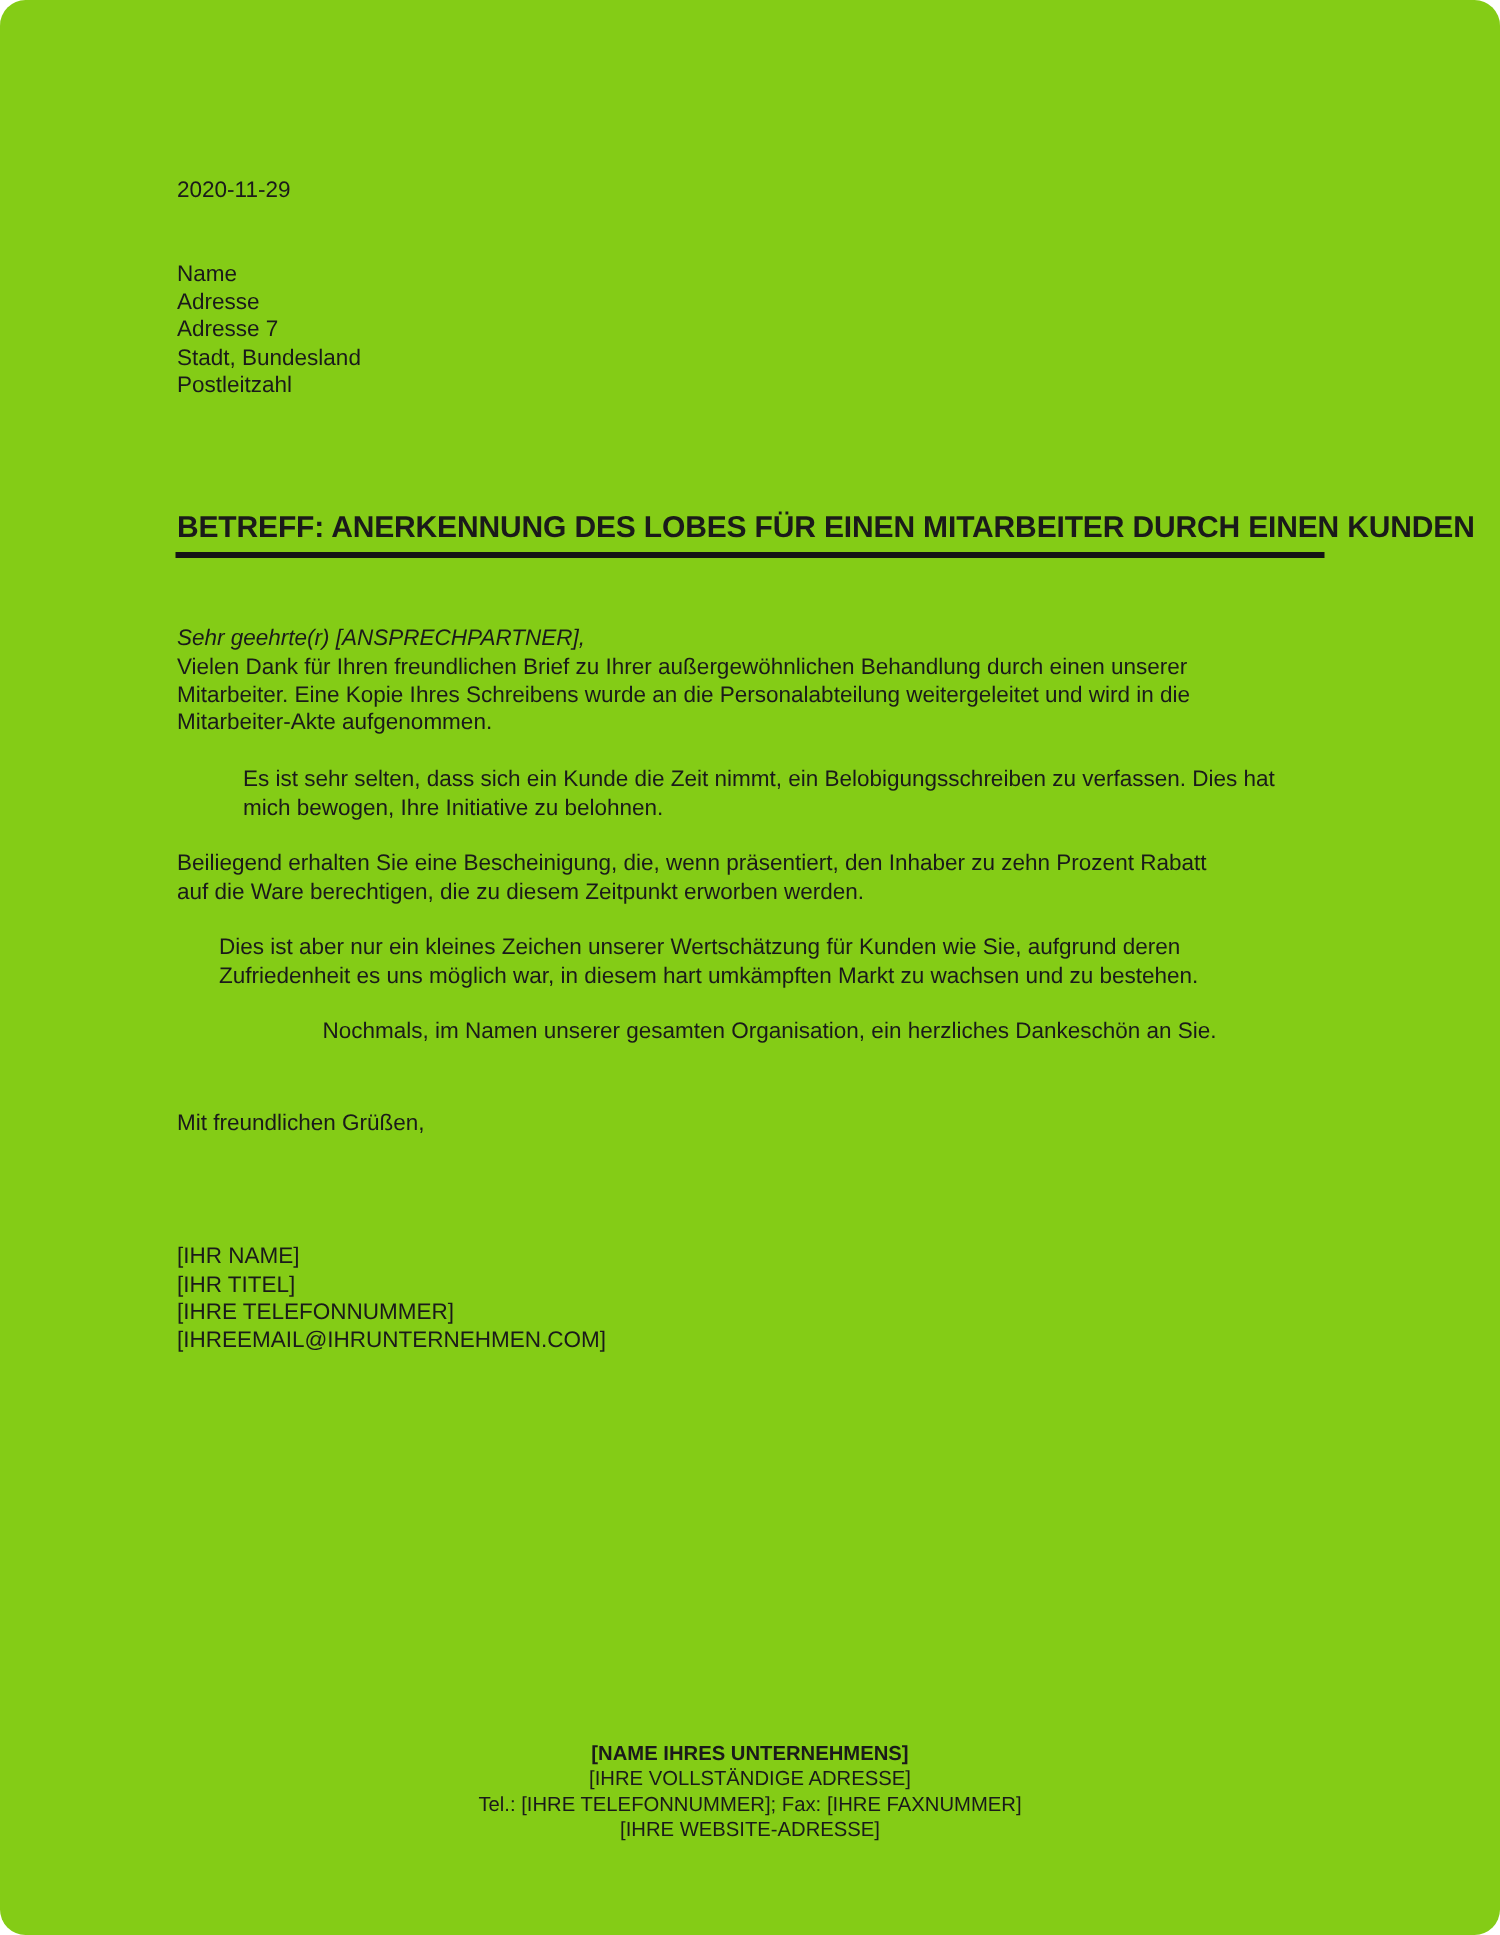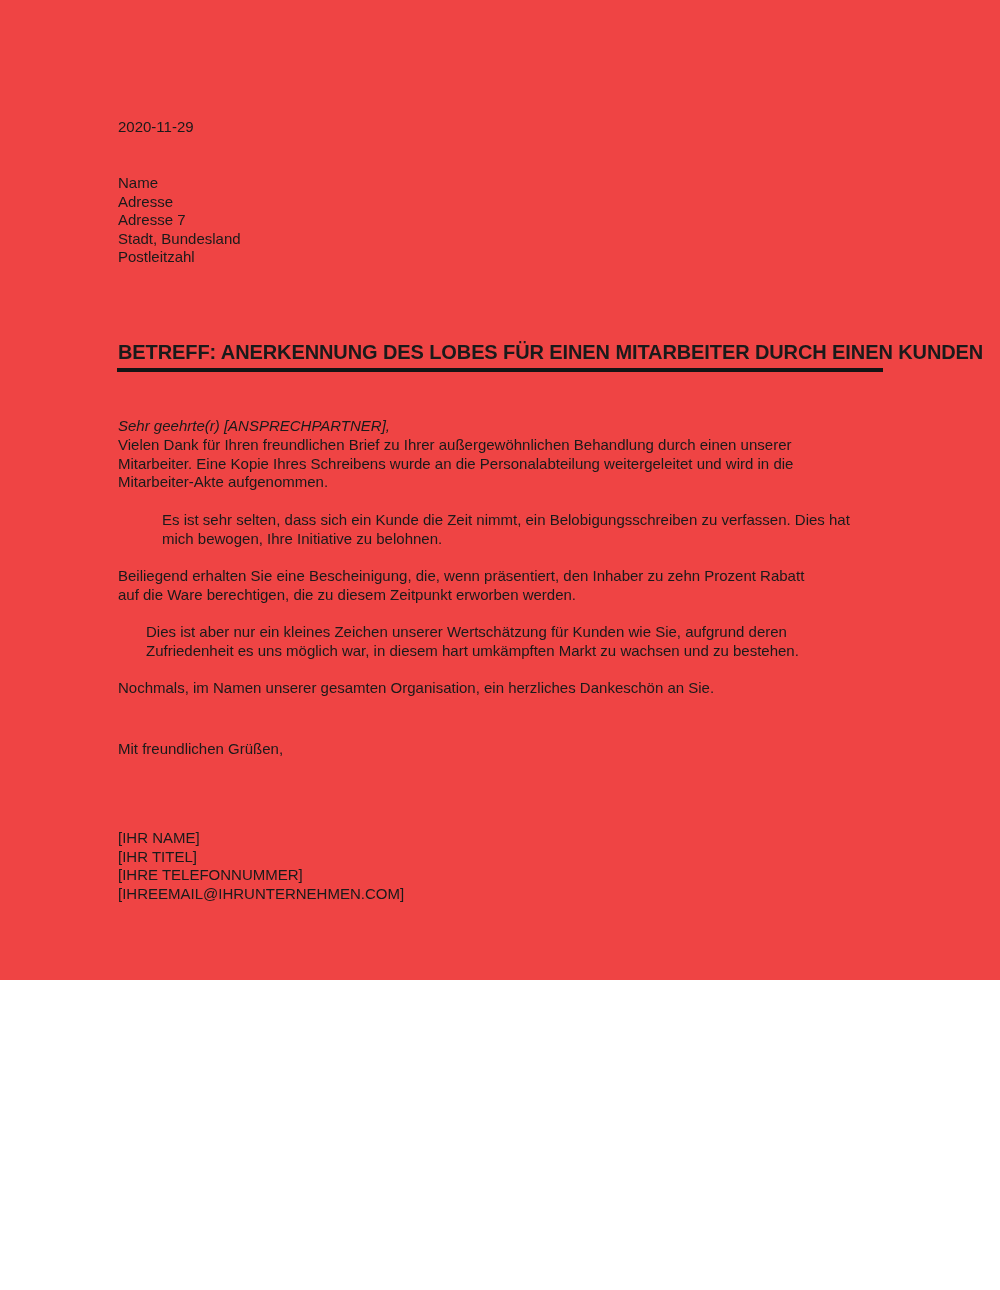--- a/index.html
+++ b/index.html
@@ -3,25 +3,26 @@
 <meta charset="utf-8">
 <style>
   html, body {
     margin: 0;
     padding: 0;
     background: #ffffff;
   }
   .page {
     position: relative;
     width: 1000px;
-    height: 980px;
-    background: #ef4444;
+    height: 1290px;
+    background: #84cc16;
     font-family: "Liberation Sans", "DejaVu Sans", sans-serif;
     color: #1a1a1a;
     overflow: hidden;
+    border-radius: 17px;
   }
   .block {
     position: absolute;
     left: 118px;
     font-size: 15px;
     line-height: 18.6px;
     white-space: pre-line;
   }
   .date       { top: 118px; }
   .recipient  { top: 174px; }
@@ -39,21 +40,21 @@
     left: 117px;
     width: 766px;
     height: 4px;
     background: #141414;
   }
   .salutation { top: 417px; width: 790px; font-style: italic; }
   .p1 { top: 436px; width: 790px; }
   .p2 { top: 511px; width: 790px; margin-left: 44px; }
   .p3 { top: 567px; width: 790px; }
   .p4 { top: 623px; width: 790px; margin-left: 28px; }
-  .p5 { top: 679px; width: 790px; }
+  .p5 { top: 679px; width: 790px; text-align: center; }
   .closing    { top: 740px; width: 790px; }
   .signature  { top: 829px; width: 790px; }
   .footer {
     position: absolute;
     top: 1160px;
     left: 0;
     width: 100%;
     text-align: center;
     font-size: 13.5px;
     line-height: 17px;
@@ -94,14 +95,20 @@
 
   <div class="block p5">Nochmals, im Namen unserer gesamten Organisation, ein herzliches Dankeschön an Sie.</div>
 
   <div class="block signature">[IHR NAME]
 [IHR TITEL]
 [IHRE TELEFONNUMMER]
 [IHREEMAIL@IHRUNTERNEHMEN.COM]</div>
 
   <div class="block closing">Mit freundlichen Grüßen,</div>
 
+  <footer class="footer">
+    <div class="footer-company">[NAME IHRES UNTERNEHMENS]</div>
+    <div>[IHRE VOLLSTÄNDIGE ADRESSE]</div>
+    <div>Tel.: [IHRE TELEFONNUMMER]; Fax: [IHRE FAXNUMMER]</div>
+    <div>[IHRE WEBSITE-ADRESSE]</div>
+  </footer>
 
 </div>
 
 </body></html>

